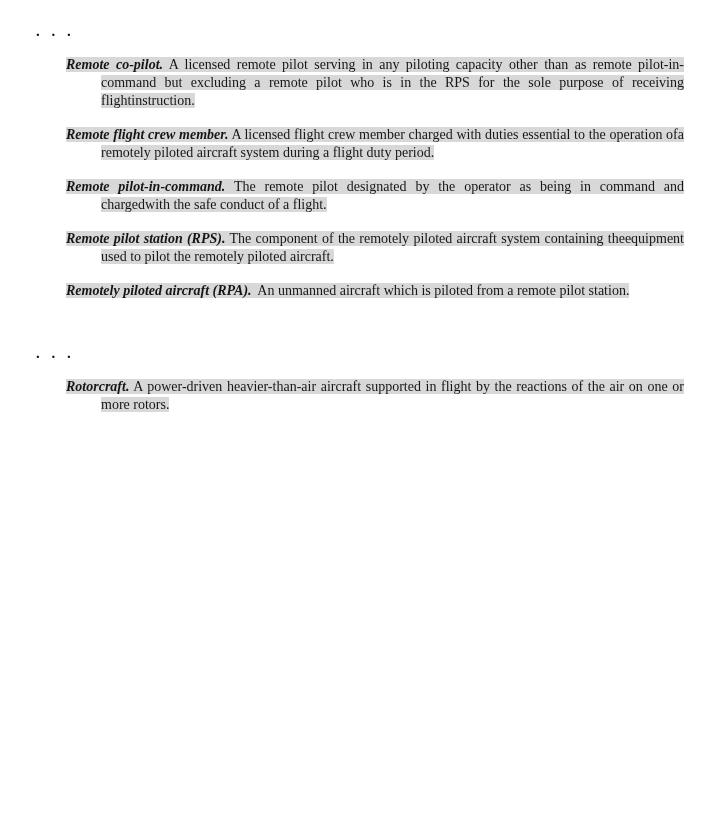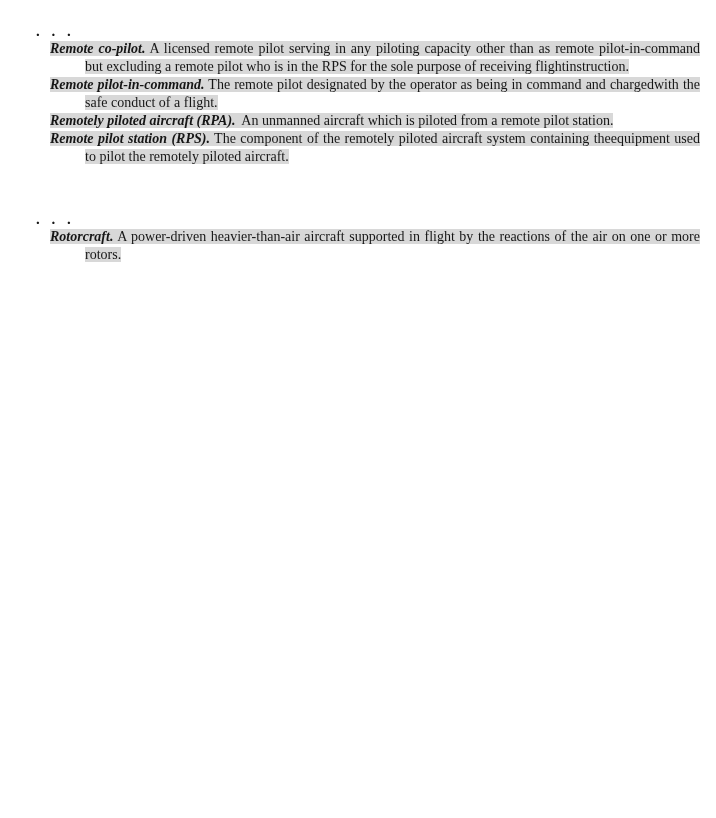--- a/index.html
+++ b/index.html
@@ -25,21 +25,21 @@
   .ellipsis {
     font-weight: bold;
     font-size: 15px;
     letter-spacing: 4px;
     line-height: 18px;
     margin-left: -14px;
     white-space: pre;
   }
   .el2 { margin-top: 44px; }
   p.def {
-    margin: 0;
+    margin: 16px;
     padding-left: 35px;
     text-indent: -35px;
     text-align: justify;
     max-width: 650px;
   }
   .term {
     font-weight: bold;
     font-style: italic;
     background: var(--hl, #d8d8d8);
   }
@@ -59,26 +59,27 @@
 </style>
 </head>
 <body style="background: rgb(255, 255, 255);">
 
 <div class="page">
 
   <div class="ellipsis">. . .</div>
 
   <p class="def d1"><span class="term">Remote co-pilot.</span><span class="body"> A licensed remote pilot serving in any piloting capacity other than as remote pilot-in-command but excluding a remote pilot who is in the RPS for the sole purpose of receiving flightinstruction.</span></p>
 
+  <p class="def d2"><span class="term">Remote flight crew member.</span><span class="body"> A licensed flight crew member charged with duties essential to the operation ofa remotely piloted aircraft system during a flight duty period.</span></p>
 
 
   <p class="def d4"><span class="term">Remote pilot-in-command.</span><span class="body"> The remote pilot designated by the operator as being in command and chargedwith the safe conduct of a flight.</span></p>
 
+  <p class="def d5"><span class="term">Remote pilot station (RPS).</span><span class="body"> The component of the remotely piloted aircraft system containing theequipment used to pilot the remotely piloted aircraft.</span></p>
+
   <p class="def d6 gap2"><span class="term">Remotely piloted aircraft (RPA).</span><span class="body"> An unmanned aircraft which is piloted from a remote pilot station.</span></p>
-
-  <p class="def d5"><span class="term">Remote pilot station (RPS).</span><span class="body"> The component of the remotely piloted aircraft system containing theequipment used to pilot the remotely piloted aircraft.</span></p>
 
 
   <div class="ellipsis el2">. . .</div>
 
   <p class="def d8"><span class="term">Rotorcraft.</span><span class="body"> A power-driven heavier-than-air aircraft supported in flight by the reactions of the air on one or more rotors.</span></p>
 
 </div>
 
 </body></html>

